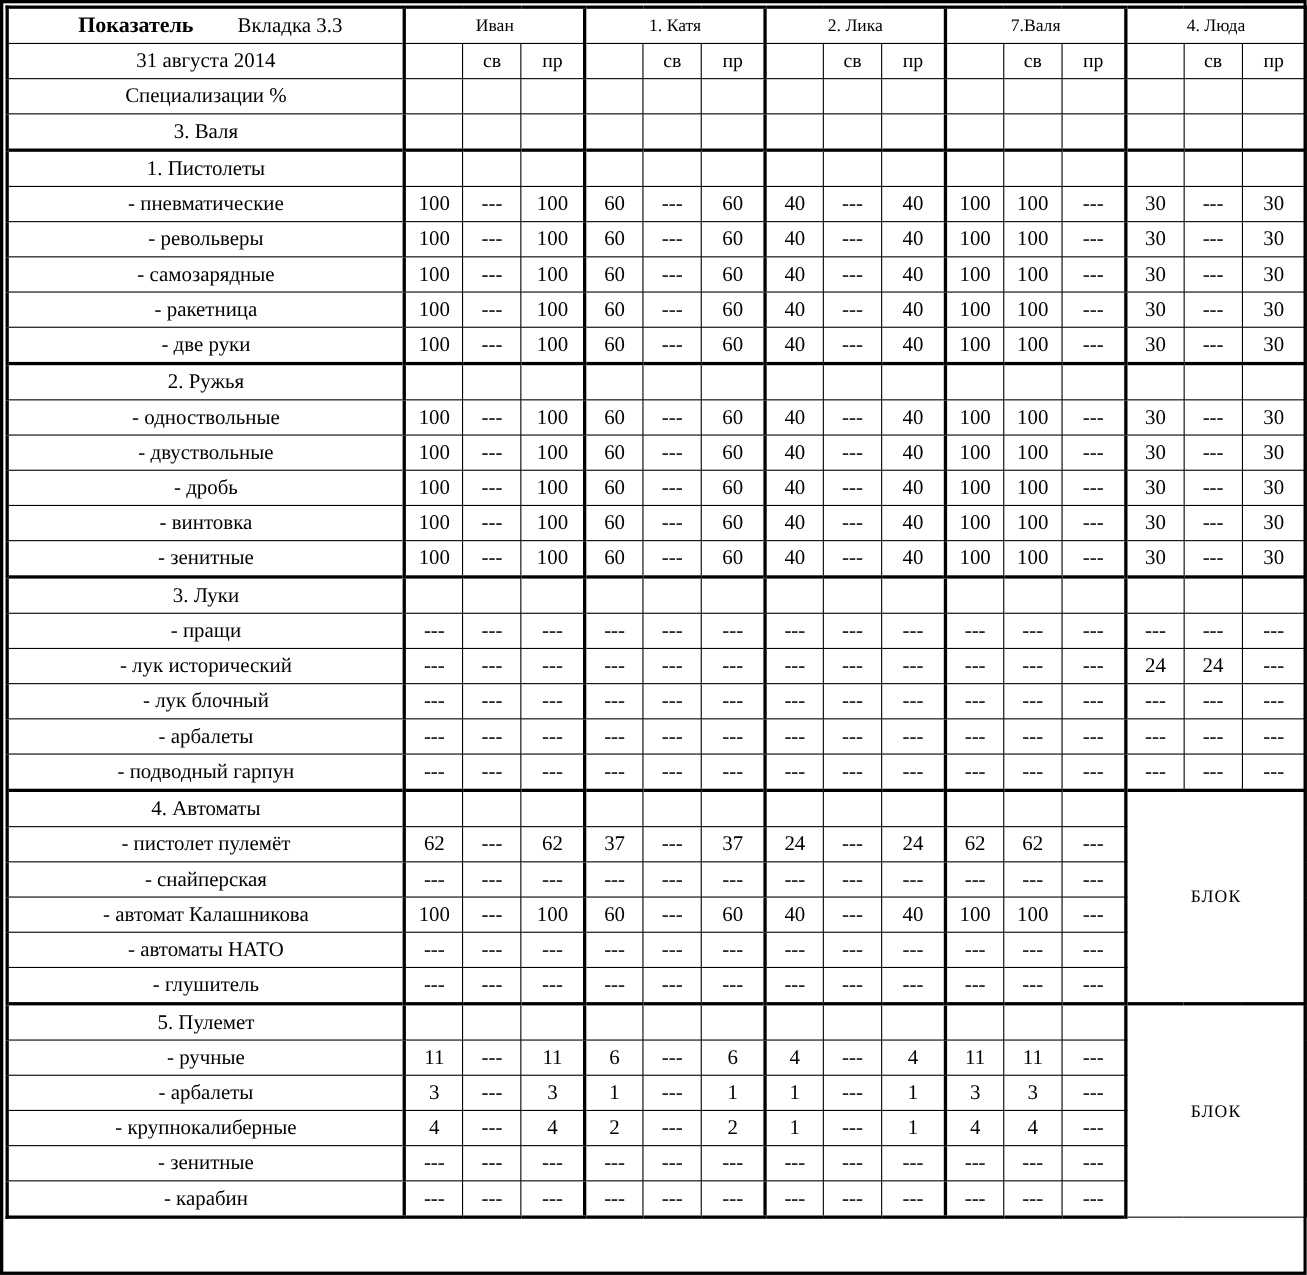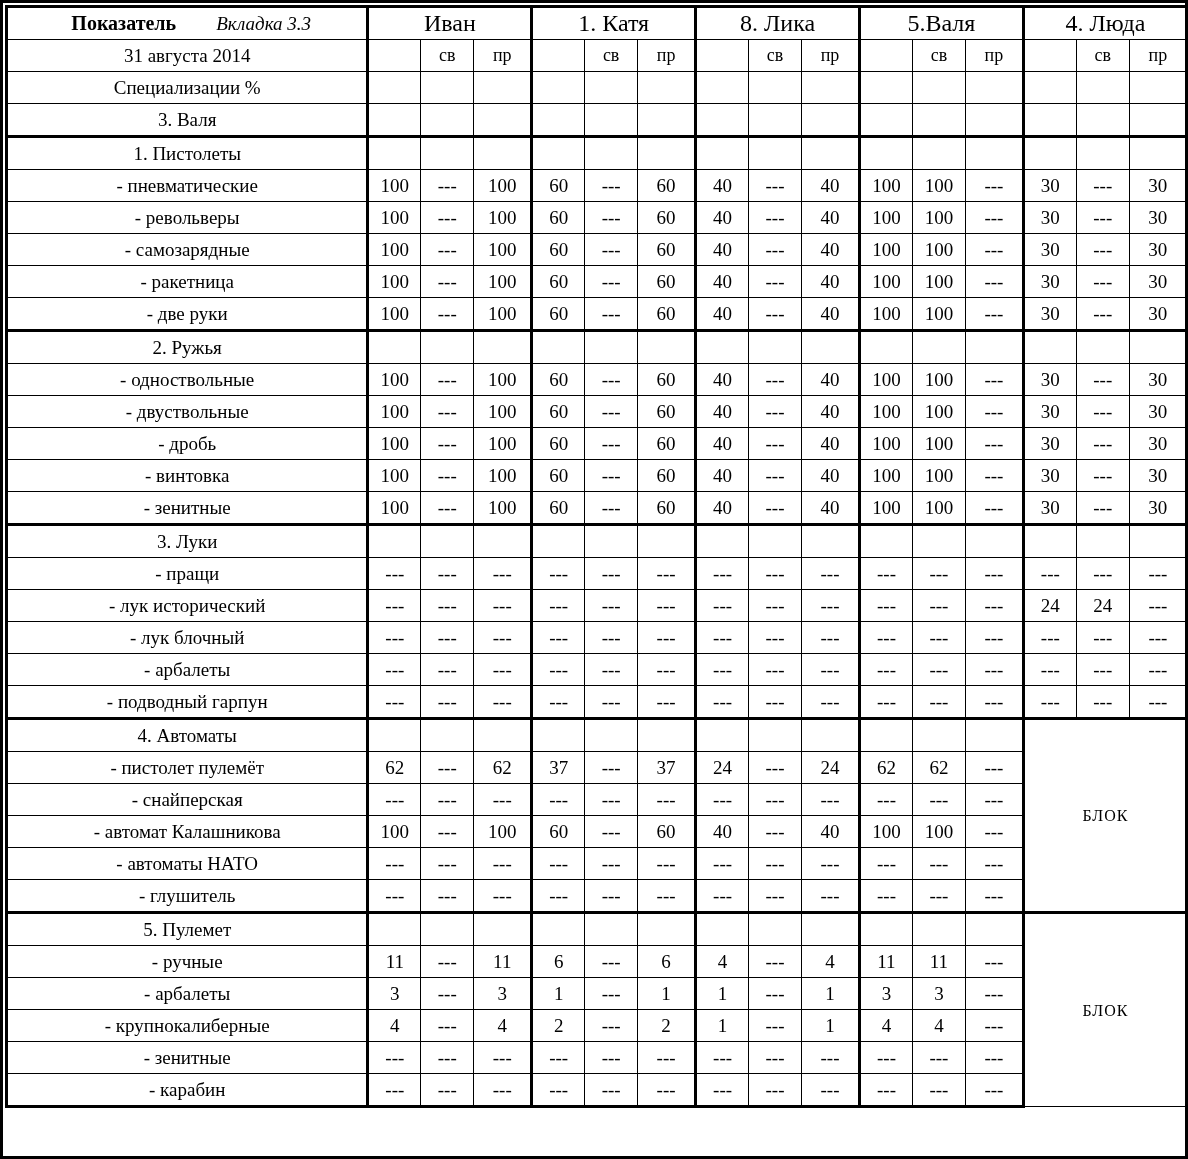--- a/index.html
+++ b/index.html
@@ -42,21 +42,21 @@
     box-sizing: border-box;
     width: 1188px;
     height: 1159px;
   }
   .label-cell {
     text-align: left;
     padding-left: 8px;
   }
   .hdr-name {
     font-weight: bold;
-    font-size: 24px;
+    font-size: 16px;
   }
   .hdr-sub {
     font-size: 18px;
   }
   .bold {
     font-weight: bold;
   }
   .grp-label {
     padding-left: 6px;
     font-size: 19px;
@@ -86,21 +86,20 @@
   .title-main {
     font-weight: bold;
     font-size: 20px;
     text-align: left;
     padding-left: 8px;
   }
   .title-tab {
     font-weight: normal;
     font-size: 19px;
     padding-left: 40px;
-    font-style: italic;
   }
 </style>
 </head>
 <body>
 
 <div id="sheet">
   <table class="grid">
     <colgroup>
       <col style="width:355px">
       <col style="width:52px">
@@ -117,22 +116,22 @@
         <col style="width:57px">
       <col style="width:52px">
         <col style="width:52px">
         <col style="width:57px">
     </colgroup>
     <tbody id="tbody">
         <tr>
           <td class="label-cell thick-left thick-top"><span class="title-main">Показатель</span><span class="title-tab">Вкладка 3.3</span></td>
           <td class="hdr-name thick-left thick-top" colspan="3">Иван</td>
           <td class="hdr-name thick-left thick-top" colspan="3">1. Катя</td>
-          <td class="hdr-name thick-left thick-top" colspan="3">8. Лика</td>
-          <td class="hdr-name thick-left thick-top" colspan="3">5.Валя</td>
+          <td class="hdr-name thick-left thick-top" colspan="3">2. Лика</td>
+          <td class="hdr-name thick-left thick-top" colspan="3">7.Валя</td>
           <td class="hdr-name thick-left thick-top thick-right" colspan="3">4. Люда</td>
         </tr>
         <tr>
           <td class="label-cell thick-left">31 августа 2014</td>
           <td class="hdr-sub thick-left"></td>
           <td class="hdr-sub">св</td>
           <td class="hdr-sub">пр</td>
           <td class="hdr-sub thick-left"></td>
           <td class="hdr-sub">св</td>
           <td class="hdr-sub">пр</td>

